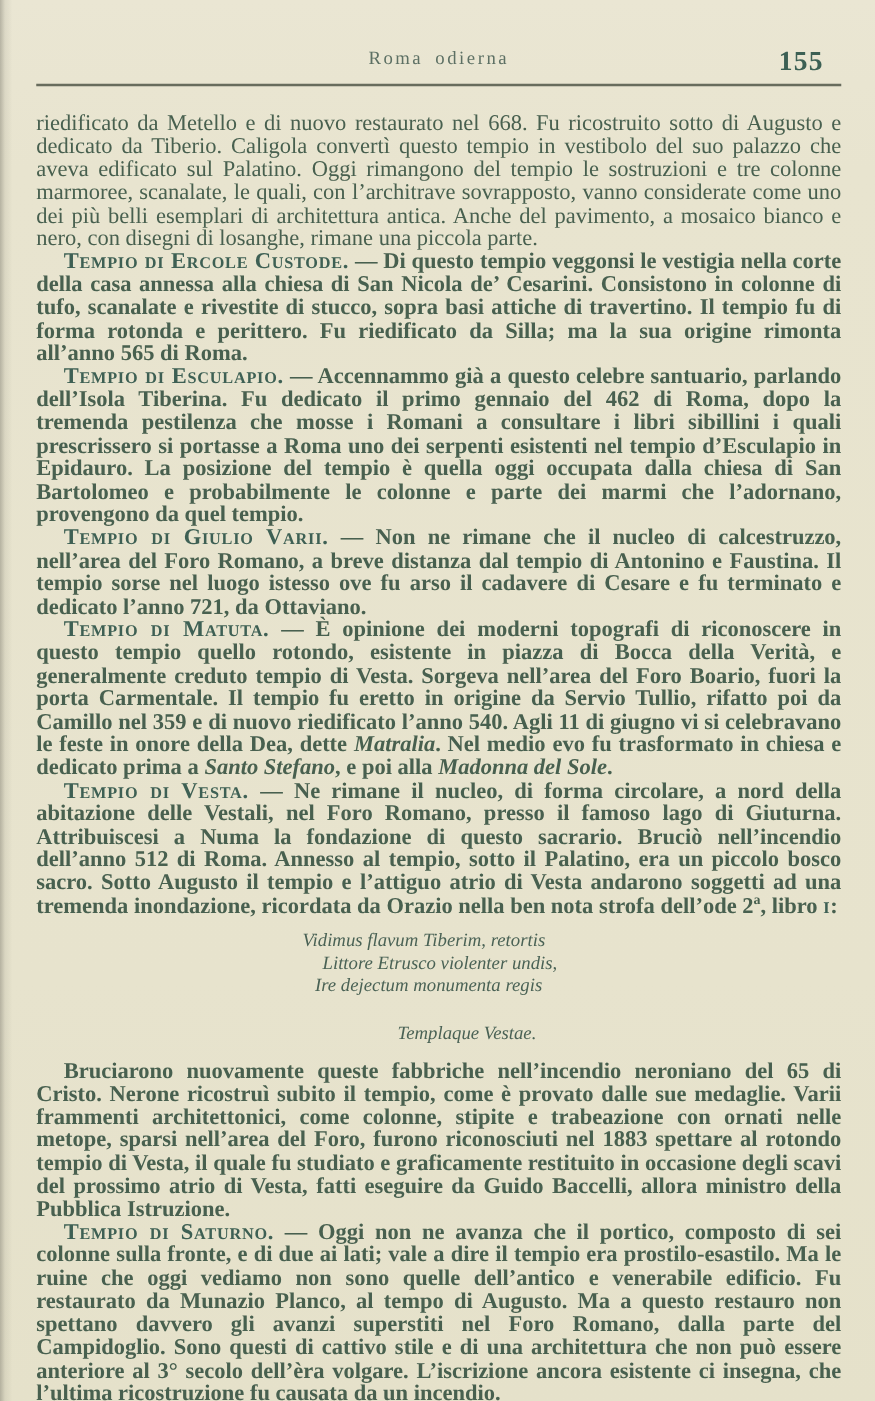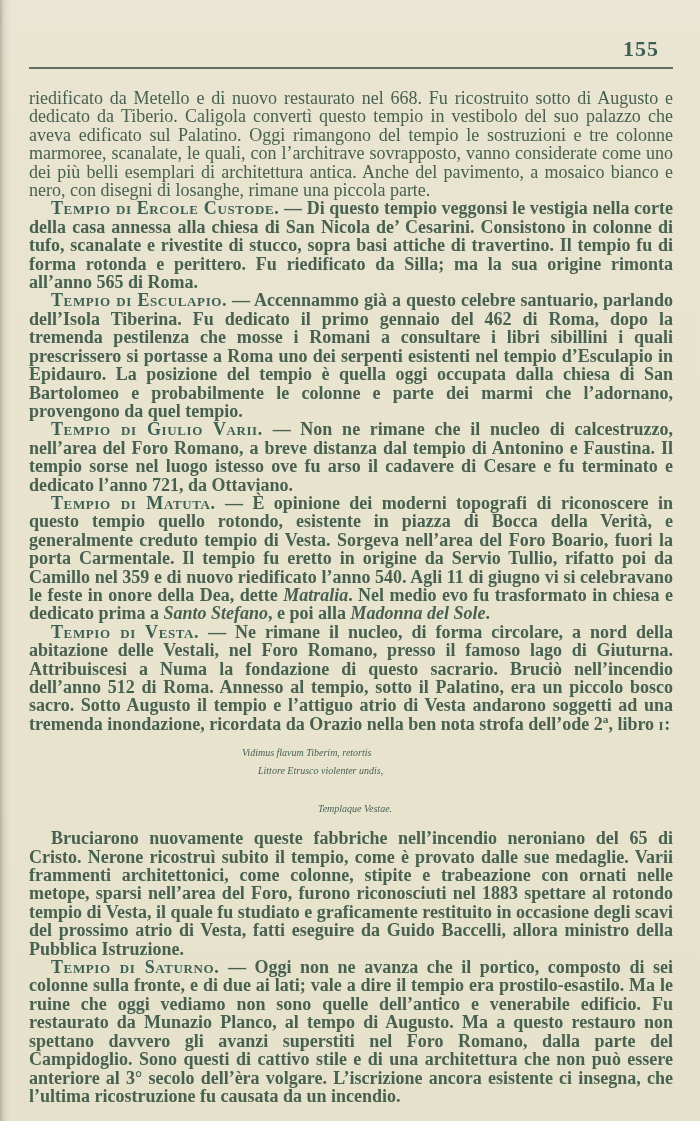--- a/index.html
+++ b/index.html
@@ -73,44 +73,46 @@
     letter-spacing: 0.6px;
     color: #3e6054;
   }
   .it { font-style: italic; }
   sup {
     font-size: 0.62em;
     line-height: 0;
   }
   .verse {
     margin: 11px 0 11px 185px;
-    font-size: 10px;
+    font-size: 15px;
     line-height: 18px;
     font-style: italic;
     color: #4a6255;
   }
   .vline { white-space: nowrap; }
 </style>
 </head>
 <body>
 
 <div class="page">
   <div class="header-row">
+    <div class="running-title">Roma odierna</div>
     <div class="page-number">155</div>
   </div>
   <div class="header-rule"></div>
 
   <div class="page-body">
       <p class="para"><span>riedificato da Metello e di nuovo restaurato nel 668. Fu ricostruito sotto di Augusto e dedicato da Tiberio. Caligola convertì questo tempio in vestibolo del suo palazzo che aveva edificato sul Palatino. Oggi rimangono del tempio le sostruzioni e tre colonne marmoree, scanalate, le quali, con l’architrave sovrapposto, vanno considerate come uno dei più belli esemplari di architettura antica. Anche del pavimento, a mosaico bianco e nero, con disegni di losanghe, rimane una piccola parte.</span></p>
       <p class="para ind"><span class="sc">Tempio di Ercole Custode.</span><span> — Di questo tempio veggonsi le vestigia nella corte della casa annessa alla chiesa di San Nicola de’ Cesarini. Consistono in colonne di tufo, scanalate e rivestite di stucco, sopra basi attiche di travertino. Il tempio fu di forma rotonda e perittero. Fu riedificato da Silla; ma la sua origine rimonta all’anno 565 di Roma.</span></p>
       <p class="para ind"><span class="sc">Tempio di Esculapio.</span><span> — Accennammo già a questo celebre santuario, parlando dell’Isola Tiberina. Fu dedicato il primo gennaio del 462 di Roma, dopo la tremenda pestilenza che mosse i Romani a consultare i libri sibillini i quali prescrissero si portasse a Roma uno dei serpenti esistenti nel tempio d’Esculapio in Epidauro. La posizione del tempio è quella oggi occupata dalla chiesa di San Bartolomeo e probabilmente le colonne e parte dei marmi che l’adornano, provengono da quel tempio.</span></p>
       <p class="para ind"><span class="sc">Tempio di Giulio Varii.</span><span> — Non ne rimane che il nucleo di calcestruzzo, nell’area del Foro Romano, a breve distanza dal tempio di Antonino e Faustina. Il tempio sorse nel luogo istesso ove fu arso il cadavere di Cesare e fu terminato e dedicato l’anno 721, da Ottaviano.</span></p>
       <p class="para ind"><span class="sc">Tempio di Matuta.</span><span> — È opinione dei moderni topografi di riconoscere in questo tempio quello rotondo, esistente in piazza di Bocca della Verità, e generalmente creduto tempio di Vesta. Sorgeva nell’area del Foro Boario, fuori la porta Carmentale. Il tempio fu eretto in origine da Servio Tullio, rifatto poi da Camillo nel 359 e di nuovo riedificato l’anno 540. Agli 11 di giugno vi si celebravano le feste in onore della Dea, dette </span><span class="it">Matralia</span><span>. Nel medio evo fu trasformato in chiesa e dedicato prima a </span><span class="it">Santo Stefano</span><span>, e poi alla </span><span class="it">Madonna del Sole</span><span>.</span></p>
       <p class="para ind"><span class="sc">Tempio di Vesta.</span><span> — Ne rimane il nucleo, di forma circolare, a nord della abitazione delle Vestali, nel Foro Romano, presso il famoso lago di Giuturna. Attribuiscesi a Numa la fondazione di questo sacrario. Bruciò nell’incendio dell’anno 512 di Roma. Annesso al tempio, sotto il Palatino, era un piccolo bosco sacro. Sotto Augusto il tempio e l’attiguo atrio di Vesta andarono soggetti ad una tremenda inondazione, ricordata da Orazio nella ben nota strofa dell’ode 2</span><sup>a</sup><span>, libro </span><span class="sc">i</span><span>:</span></p>
       <div class="verse">
         <div class="vline" style="padding-left: 28px;">Vidimus flavum Tiberim, retortis</div>
         <div class="vline" style="padding-left: 44px;">Littore Etrusco violenter undis,</div>
+        <div class="vline" style="padding-left: 38px;">Ire dejectum monumenta regis</div>
         <div class="vline" style="padding-left: 104px; margin-top: 20px;">Templaque Vestae.</div>
       </div>
       <p class="para ind"><span>Bruciarono nuovamente queste fabbriche nell’incendio neroniano del 65 di Cristo. Nerone ricostruì subito il tempio, come è provato dalle sue medaglie. Varii frammenti architettonici, come colonne, stipite e trabeazione con ornati nelle metope, sparsi nell’area del Foro, furono riconosciuti nel 1883 spettare al rotondo tempio di Vesta, il quale fu studiato e graficamente restituito in occasione degli scavi del prossimo atrio di Vesta, fatti eseguire da Guido Baccelli, allora ministro della Pubblica Istruzione.</span></p>
       <p class="para ind"><span class="sc">Tempio di Saturno.</span><span> — Oggi non ne avanza che il portico, composto di sei colonne sulla fronte, e di due ai lati; vale a dire il tempio era prostilo-esastilo. Ma le ruine che oggi vediamo non sono quelle dell’antico e venerabile edificio. Fu restaurato da Munazio Planco, al tempo di Augusto. Ma a questo restauro non spettano davvero gli avanzi superstiti nel Foro Romano, dalla parte del Campidoglio. Sono questi di cattivo stile e di una architettura che non può essere anteriore al 3° secolo dell’èra volgare. L’iscrizione ancora esistente ci insegna, che l’ultima ricostruzione fu causata da un incendio.</span></p>
     </div>
 </div>
 
 </body></html>

